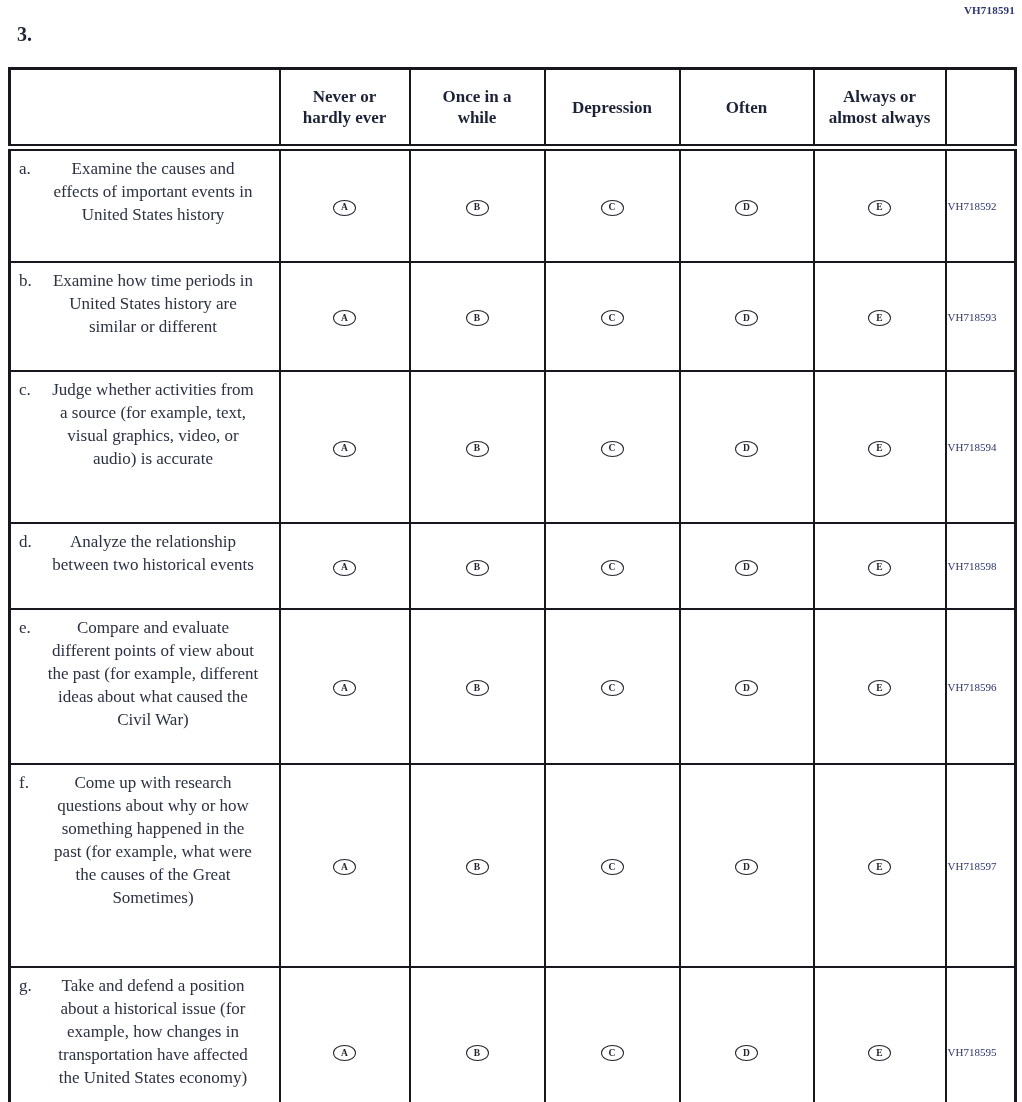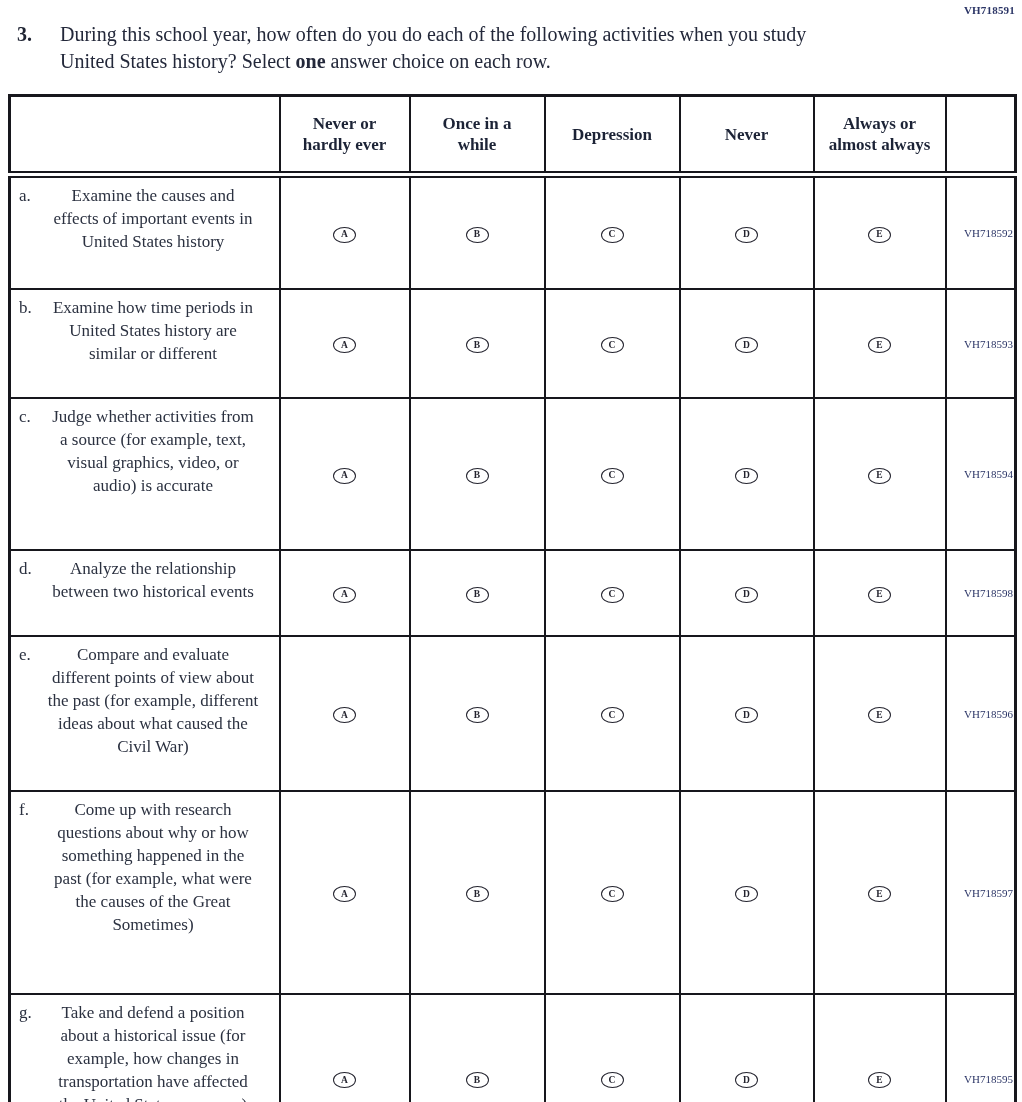--- a/index.html
+++ b/index.html
@@ -93,21 +93,21 @@
     border: 1.5px solid #23232e;
     border-radius: 50%;
     font-size: 9.5px;
     font-weight: bold;
     color: #23232e;
     line-height: 1;
     cursor: pointer;
     background: #fff;
   }
   .code-cell {
-    text-align: right;
+    text-align: left;
     vertical-align: middle;
     font-size: 11px;
     color: #2b3566;
     padding: 0 1px;
   }
   
   tbody tr:nth-child(1) td { height: 100px; }
   tbody tr:nth-child(2) td { height: 97px; }
   tbody tr:nth-child(3) td { height: 140px; }
   tbody tr:nth-child(4) td { height: 74px; }
@@ -115,40 +115,39 @@
   tbody tr:nth-child(6) td { height: 191px; }
   tbody tr:nth-child(7) td { height: 157px; }
 </style>
 </head>
 <body>
 
 <div class="top-code">VH718591</div>
 
 <div class="question">
   <div class="qnum">3.</div>
-  <div class="qtext"><span>During this school year, how often do you do each of the following activities when you study United States history? Select </span><b>one</b><span> answer choice on each row.</span></div>
 </div>
 
 <table class="matrix">
   <colgroup>
     <col style="width:270px">
     <col style="width:130px">
     <col style="width:135px">
     <col style="width:135px">
     <col style="width:134px">
     <col style="width:132px">
     <col style="width:70px">
   </colgroup>
   <thead>
     <tr>
       <th></th>
       <th>Never or hardly ever</th>
       <th>Once in a while</th>
       <th>Depression</th>
-      <th>Never</th>
+      <th>Often</th>
       <th>Always or almost always</th>
       <th></th>
     </tr>
   </thead>
   <tbody>
       <tr>
         <td class="stem-cell">
           <div class="stem-inner">
             <span class="stem-letter">a.</span>
             <span class="stem-text">Examine the causes and effects of important events in United States history</span>

